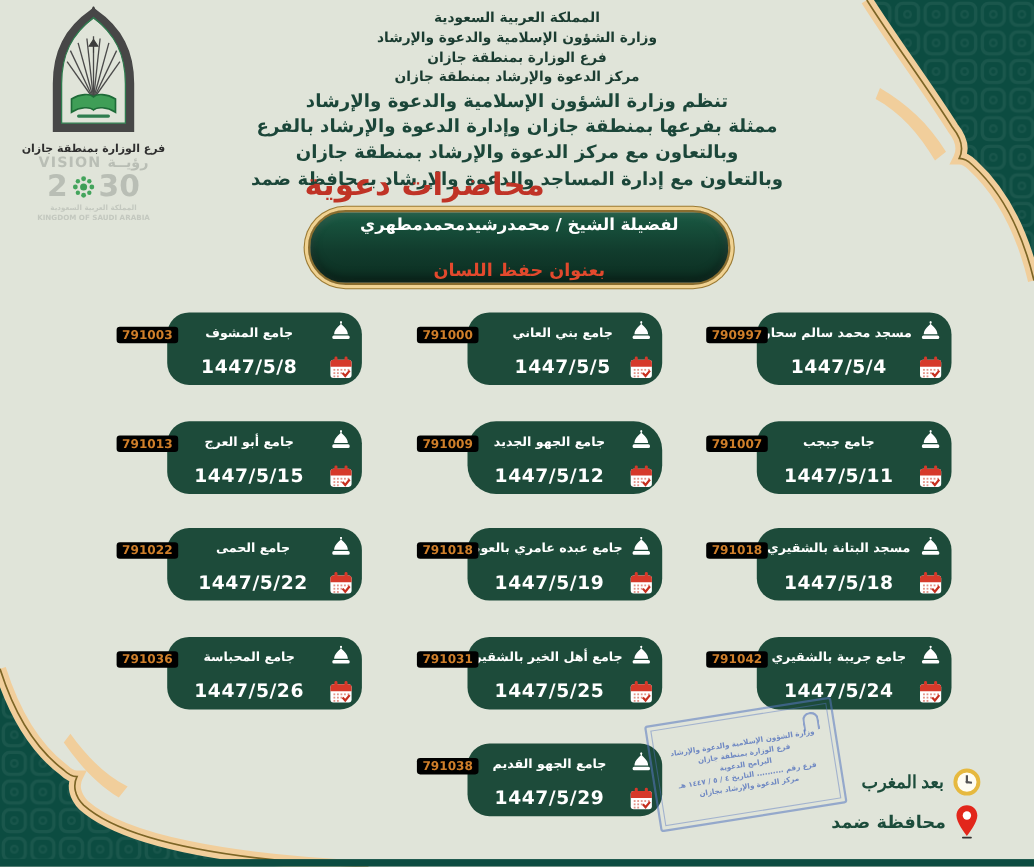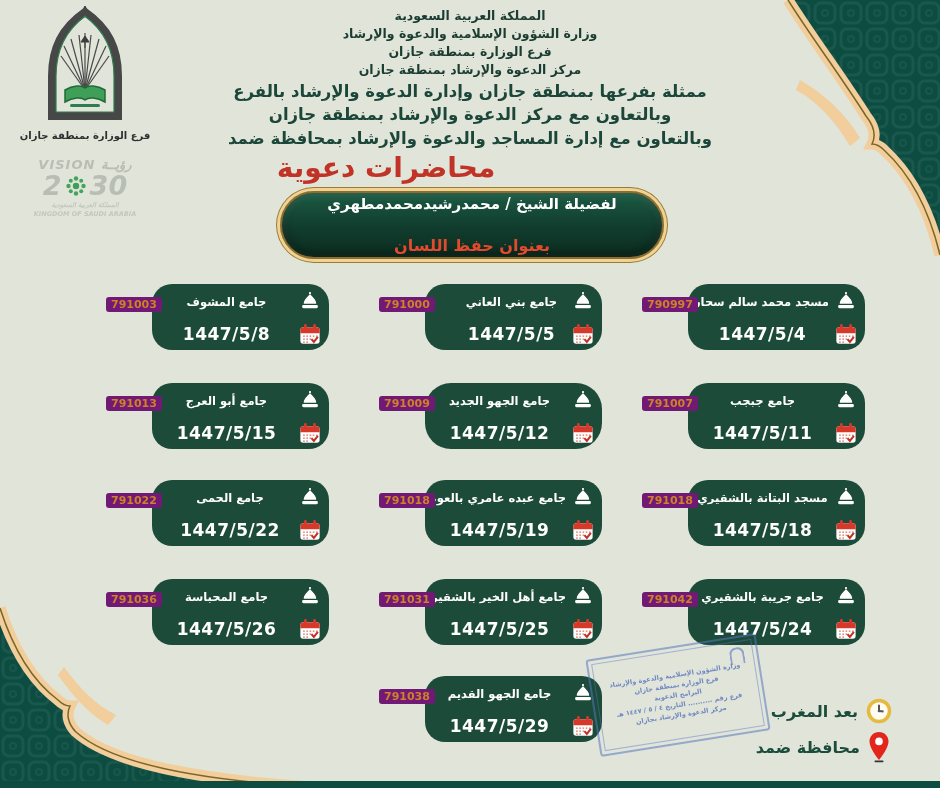--- a/index.html
+++ b/index.html
@@ -6,21 +6,21 @@
   .poster{position:relative;width:940px;height:788px;background:#e0e4d9;overflow:hidden;
           font-family:"DejaVu Sans",sans-serif;margin:0 auto;}
   
   .corner{position:absolute;pointer-events:none;}
   .corner.tr{top:0;right:0;}
   .corner.bl{bottom:0;left:0;}
   .bottom-bar{position:absolute;left:0;bottom:0;width:940px;height:7px;background:#0c4c41;}
   
   .logo-block{position:absolute;left:10px;top:6px;width:150px;text-align:center;}
   .logo-caption{margin-top:2px;font-size:10px;font-weight:bold;color:#2e2e2e;}
-  .vision{margin-top:16px;color:#b9beb5;font-style:italic;}
+  .vision{margin-top:0;color:#b9beb5;}
   .vision-line1{font-size:13px;font-weight:bold;letter-spacing:1px;}
   .vision-num{display:flex;align-items:center;justify-content:center;gap:2px;
               font-size:27px;font-weight:bold;line-height:1;}
   .vision-kingdom{font-size:6.5px;font-weight:bold;color:#c3c8bf;line-height:1.4;margin-top:2px;}
   
   .hdr{position:absolute;left:190px;top:7px;width:560px;text-align:center;direction:rtl;}
   .hline-s{font-size:12.5px;font-weight:bold;color:#1b3c31;line-height:1.45;}
   .hline-l{font-size:16.5px;font-weight:bold;color:#1b4639;line-height:1.45;}
   
   .main-title{position:absolute;left:0;top:151px;width:772px;text-align:center;
@@ -32,26 +32,26 @@
   .banner-speaker{color:#ffffff;font-weight:bold;font-size:15px;}
   .banner-topic{color:#e2492d;font-weight:bold;font-size:16px;margin-top:3px;}
   
   .card{position:absolute;width:177px;height:66px;background:#1d4b3a;border-radius:20px;
         box-sizing:border-box;padding:7px 8px 5px;display:flex;flex-direction:column;
         justify-content:space-between;}
   .crow{display:flex;direction:rtl;align-items:center;gap:6px;}
   .icon{flex:0 0 auto;display:inline-flex;}
   .mname{flex:1;text-align:center;color:#fff;font-weight:bold;font-size:11.5px;white-space:nowrap;}
   .mdate{flex:1;text-align:center;color:#fff;font-weight:bold;font-size:17px;letter-spacing:.5px;}
-  .tag{position:absolute;left:-46px;top:13px;background:#701a75;color:#d07f2a;font-weight:bold;
+  .tag{position:absolute;left:-46px;top:13px;background:#000000;color:#d07f2a;font-weight:bold;
        font-size:11px;padding:1px 5px;border-radius:3px;min-width:36px;text-align:center;}
   
   .frow{position:absolute;display:flex;direction:rtl;align-items:center;gap:8px;
         color:#1c4c3b;font-weight:bold;font-size:16px;}
-  .frow.time{top:698px;right:48px;}
+  .frow.time{top:698px;right:48px;font-family:Liberation Serif, serif;}
   .frow.place{top:731px;right:50px;}
   
   .stamp{position:absolute;left:592px;top:646px;width:172px;height:98px;transform:rotate(-9deg);
          border:2px solid rgba(86,118,192,.55);border-radius:3px;box-sizing:border-box;padding:3px;}
   .stamp-inner{width:100%;height:100%;border:1px solid rgba(86,118,192,.45);box-sizing:border-box;
          display:flex;flex-direction:column;justify-content:center;text-align:center;direction:rtl;
          position:relative;}
   .stamp-line{font-size:6.5px;font-weight:bold;color:rgba(90,120,190,.85);line-height:1.55;}
   .stamp-arch{position:absolute;top:5px;right:8px;width:11px;height:15px;
          border:2px solid rgba(86,118,192,.6);border-bottom:none;border-radius:7px 7px 0 0;}
@@ -142,20 +142,21 @@
   </div>
 
   <div class="hdr">
     <div id="hdr-small">
         <div class="hline-s">المملكة العربية السعودية</div>
         <div class="hline-s">وزارة الشؤون الإسلامية والدعوة والإرشاد</div>
         <div class="hline-s">فرع الوزارة بمنطقة جازان</div>
         <div class="hline-s">مركز الدعوة والإرشاد بمنطقة جازان</div>
       </div>
     <div id="hdr-large">
+        <div class="hline-l">تنظم وزارة الشؤون الإسلامية والدعوة والإرشاد</div>
         <div class="hline-l">ممثلة بفرعها بمنطقة جازان وإدارة الدعوة والإرشاد بالفرع</div>
         <div class="hline-l">وبالتعاون مع مركز الدعوة والإرشاد بمنطقة جازان</div>
         <div class="hline-l">وبالتعاون مع إدارة المساجد والدعوة والإرشاد بمحافظة ضمد</div>
       </div>
   </div>
 
   <div class="main-title">محاضرات دعوية</div>
   <div class="banner">
     <div class="banner-speaker">لفضيلة الشيخ / محمدرشيدمحمدمطهري</div>
     <div class="banner-topic">بعنوان حفظ اللسان</div>

